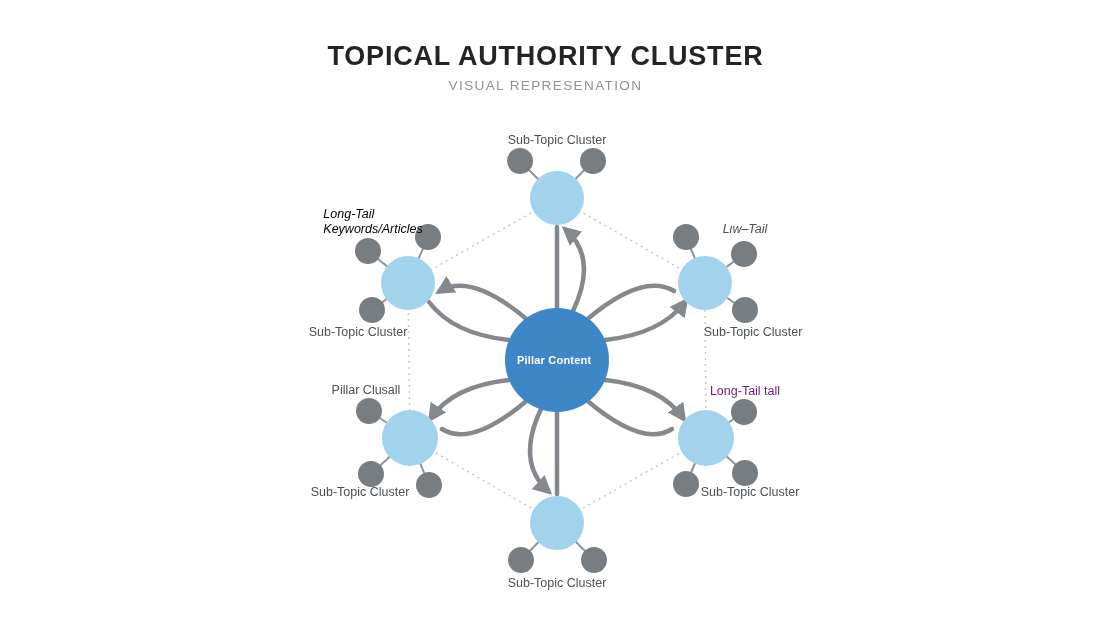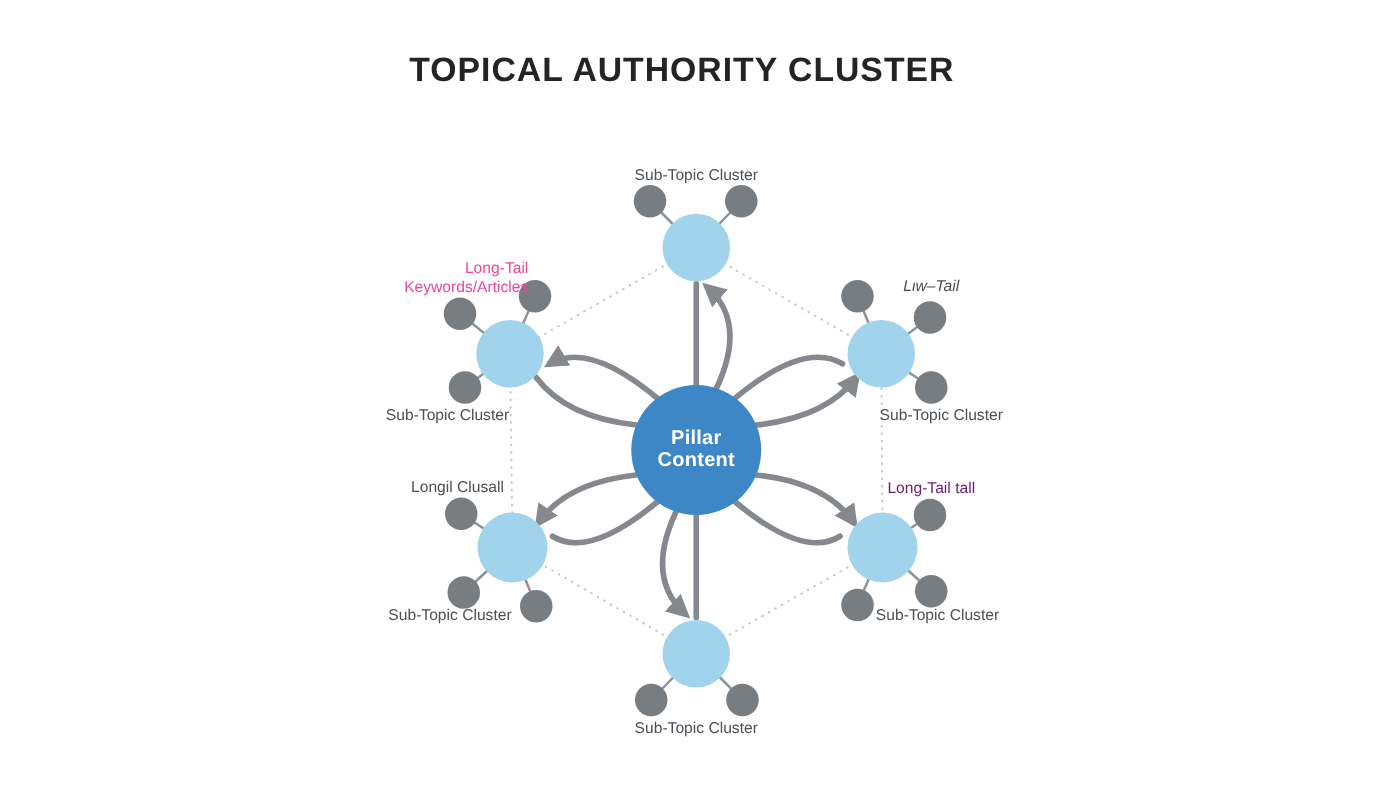--- a/index.html
+++ b/index.html
@@ -44,43 +44,44 @@
     position: absolute;
     left: 0;
     top: 0;
   }
   .node-label {
     position: absolute;
     transform: translate(-50%, -50%);
     font-size: 12.5px;
     line-height: 1.18;
     color: #4b5054;
-    text-align: right;
+    text-align: left;
     white-space: pre-line;
     pointer-events: none;
   }
   #pillar-label {
     position: absolute;
     transform: translate(-50%, -50%);
     width: 80px;
-    text-align: center;
-    font-size: 16px;
+    text-align: left;
+    font-size: 11px;
     font-weight: bold;
     line-height: 1.12;
     letter-spacing: 0.2px;
     color: #ffffff;
     pointer-events: none;
   }
 </style>
 </head>
 <body>
 
 <div id="stage">
   <div id="header">
     <h1 id="title">TOPICAL AUTHORITY CLUSTER</h1>
+    <div id="subtitle">VISUAL REPRESENATION</div>
   </div>
 
   <svg id="diagram-svg" width="1102" height="630" viewBox="0 0 1102 630">
       <defs>
         <marker id="ah" viewBox="0 0 10 10" refX="7" refY="5" markerWidth="4.2" markerHeight="4.2" orient="auto-start-reverse">
           <path d="M0,0 L10,5 L0,10 Z" fill="#85888c"></path>
         </marker>
       </defs>
       <line x1="557" y1="198" x2="408" y2="283" stroke="#c5c9cc" stroke-width="1.5" stroke-dasharray="2 4"></line>
       <line x1="408" y1="283" x2="410" y2="438" stroke="#c5c9cc" stroke-width="1.5" stroke-dasharray="2 4"></line>
@@ -136,26 +137,26 @@
       <circle cx="408" cy="283" r="27" fill="#a2d3ec"></circle>
       <circle cx="705" cy="283" r="27" fill="#a2d3ec"></circle>
       <circle cx="410" cy="438" r="28" fill="#a2d3ec"></circle>
       <circle cx="706" cy="438" r="28" fill="#a2d3ec"></circle>
       <circle cx="557" cy="523" r="27" fill="#a2d3ec"></circle>
       <circle cx="557" cy="360" r="52" fill="#3d87c6"></circle>
     </svg>
 
   <div id="labels-layer">
       <div class="node-label" style="left: 557px; top: 140px; color: rgb(75, 80, 84);">Sub-Topic Cluster</div>
-      <div class="node-label" style="left: 373px; top: 222px; color: #ec4899;">Long-Tail
+      <div class="node-label" style="left: 373px; top: 222px; color: #000000; font-style: italic;">Long-Tail
 Keywords/Articles</div>
       <div class="node-label" style="left: 358px; top: 332px; color: rgb(75, 80, 84);">Sub-Topic Cluster</div>
       <div class="node-label" style="left: 745px; top: 229px; color: rgb(75, 80, 84); font-style: italic;">Lιw–Tail</div>
       <div class="node-label" style="left: 753px; top: 332px; color: rgb(75, 80, 84);">Sub-Topic Cluster</div>
-      <div class="node-label" style="left: 366px; top: 390px; color: rgb(75, 80, 84);">Longil Clusall</div>
+      <div class="node-label" style="left: 366px; top: 390px; color: rgb(75, 80, 84);">Pillar Clusall</div>
       <div class="node-label" style="left: 360px; top: 492px; color: rgb(75, 80, 84);">Sub-Topic Cluster</div>
       <div class="node-label" style="left: 745px; top: 391px; color: #701a75;">Long-Tail tall</div>
       <div class="node-label" style="left: 750px; top: 492px; color: rgb(75, 80, 84);">Sub-Topic Cluster</div>
       <div class="node-label" style="left: 557px; top: 583px; color: rgb(75, 80, 84);">Sub-Topic Cluster</div>
     </div>
 
   <div id="pillar-label" style="left: 557px; top: 360px; color: rgb(255, 255, 255);">Pillar Content</div>
 </div>
 
 </body></html>

